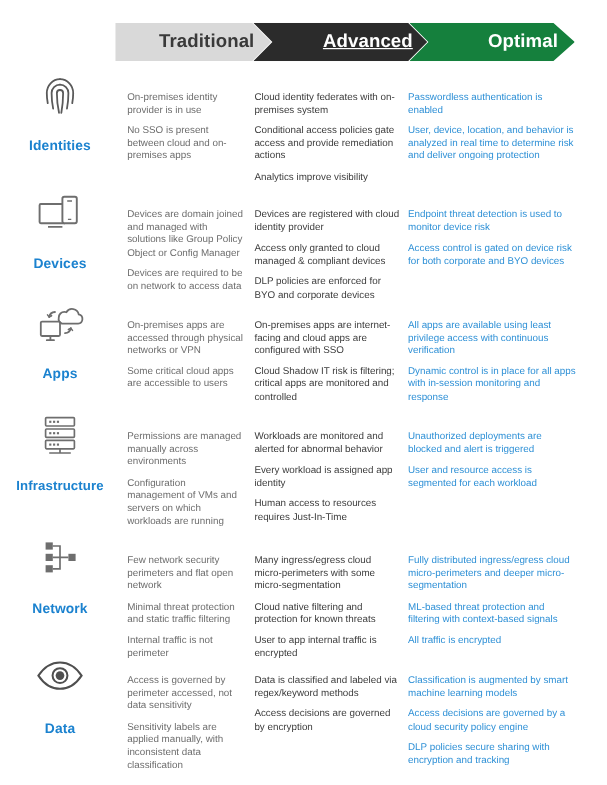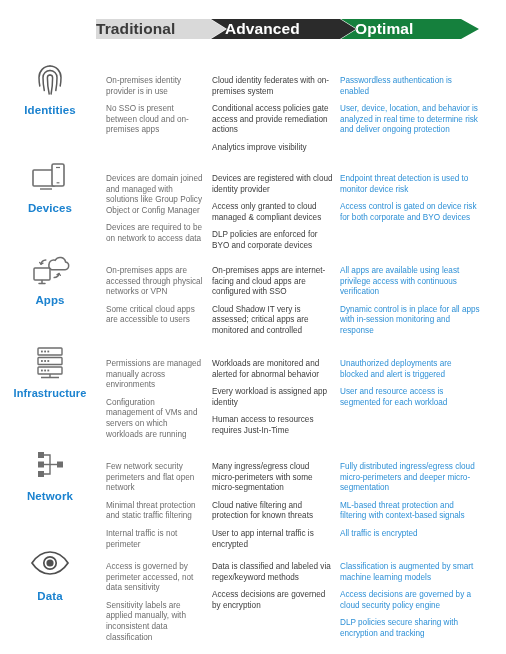--- a/index.html
+++ b/index.html
@@ -20,24 +20,24 @@
   .header-band {
     position: absolute;
     left: 0;
     top: 19px;
     width: 506px;
     height: 36px;
   }
   .chev {
     position: absolute;
     top: 0;
-    height: 20px;
+    height: 32px;
     display: flex;
     align-items: center;
-    justify-content: flex-start;
+    justify-content: flex-end;
     box-sizing: border-box;
     font-size: 15.5px;
     font-weight: 600;
     letter-spacing: 0.1px;
   }
   .chev-traditional {
     left: 96px;
     width: 130px;
     background: #d9d9d9;
     color: #3a3a3a;
@@ -45,20 +45,21 @@
     padding-right: 14px;
   }
   .chev-advanced {
     left: 211px;
     width: 145px;
     background: #2b2b2b;
     color: #ffffff;
     clip-path: polygon(0 0, calc(100% - 16px) 0, 100% 50%, calc(100% - 16px) 100%, 0 100%, 16px 50%);
     padding-right: 12px;
     padding-left: 14px;
+    text-decoration: underline;
   }
   .chev-optimal {
     left: 341px;
     width: 138px;
     background: #15803d;
     color: #ffffff;
     clip-path: polygon(0 0, calc(100% - 18px) 0, 100% 50%, calc(100% - 18px) 100%, 0 100%, 16px 50%);
     padding-right: 14px;
     padding-left: 14px;
   }
@@ -80,21 +81,21 @@
   }
   .pillar-icon {
     display: block;
     margin: 0 auto;
     height: 38px;
     width: 46px;
   }
   .pillar-icon svg { display: block; margin: 0 auto; }
   .pillar-label {
     display: block;
-    margin-top: 4px;
+    margin-top: 16px;
     color: #1b82cf;
     font-size: 11.5px;
     font-weight: 700;
     letter-spacing: 0.1px;
     line-height: 13px;
   }
   .pillar-label.small { font-size: 11px; }
 
   .col {
     position: absolute;
@@ -206,21 +207,21 @@
         </svg>
       </span>
       <span class="pillar-label">Apps</span>
     </div>
     <div class="col col-1">
       <p class="bullet">On-premises apps are accessed through physical networks or VPN</p>
       <p class="bullet">Some critical cloud apps are accessible to users</p>
     </div>
     <div class="col col-2">
       <p class="bullet">On-premises apps are internet-facing and cloud apps are configured with SSO</p>
-      <p class="bullet">Cloud Shadow IT very is assessed; critical apps are monitored and controlled</p>
+      <p class="bullet">Cloud Shadow IT risk is filtering; critical apps are monitored and controlled</p>
     </div>
     <div class="col col-3">
       <p class="bullet">All apps are available using least privilege access with continuous verification</p>
       <p class="bullet">Dynamic control is in place for all apps with in-session monitoring and response</p>
     </div>
   </div>
 
   <div class="row" style="top:345px;">
     <div class="pillar">
       <span class="pillar-icon">

